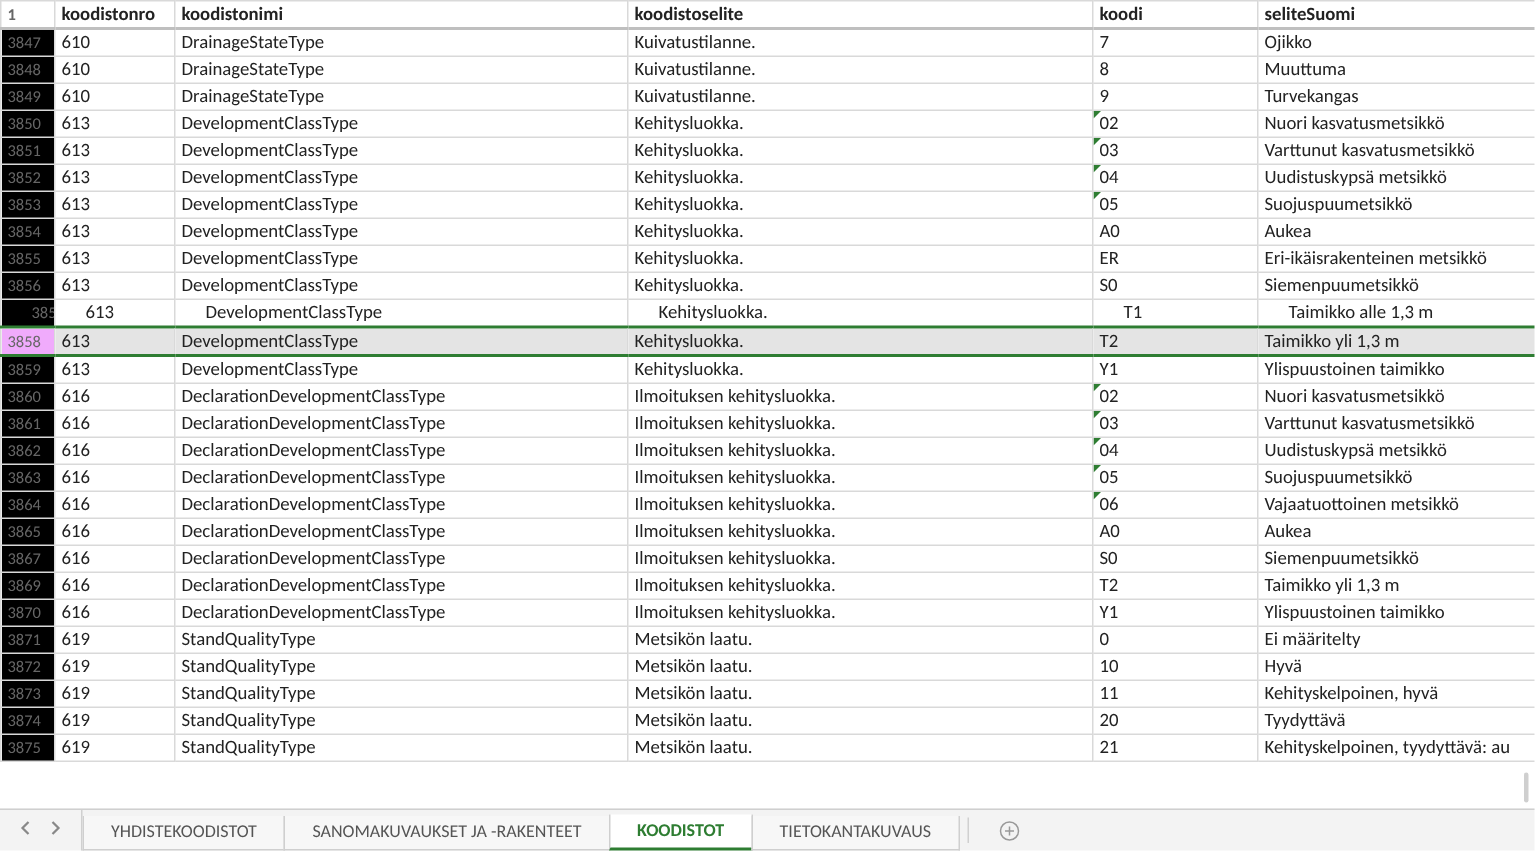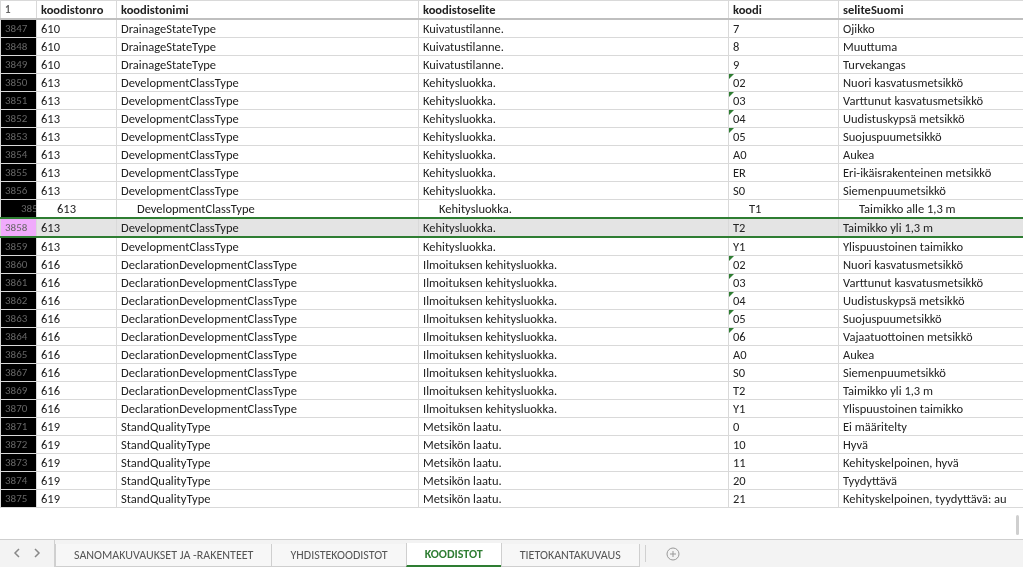--- a/index.html
+++ b/index.html
@@ -279,22 +279,22 @@
           <path d="M7 1 L3 5 L7 9" fill="none" stroke="#888" stroke-width="1.5"></path>
         </svg>
     </span>
     <span class="nav-btn">
       <svg viewBox="0 0 10 10">
           <path d="M3 1 L7 5 L3 9" fill="none" stroke="#888" stroke-width="1.5"></path>
         </svg>
     </span>
   </div>
   <div class="tabs" id="tabs">
+      <div class="tab">YHDISTEKOODISTOT</div>
       <div class="tab">SANOMAKUVAUKSET JA -RAKENTEET</div>
-      <div class="tab">YHDISTEKOODISTOT</div>
       <div class="tab active">KOODISTOT</div>
       <div class="tab">TIETOKANTAKUVAUS</div>
     </div>
   <span class="sep"></span>
   <span class="addtab">
     <svg viewBox="0 0 14 14">
       <circle cx="7" cy="7" r="6" fill="none" stroke="#999" stroke-width="1"></circle>
       <path d="M7 4v6M4 7h6" stroke="#999" stroke-width="1"></path>
     </svg>
   </span>

